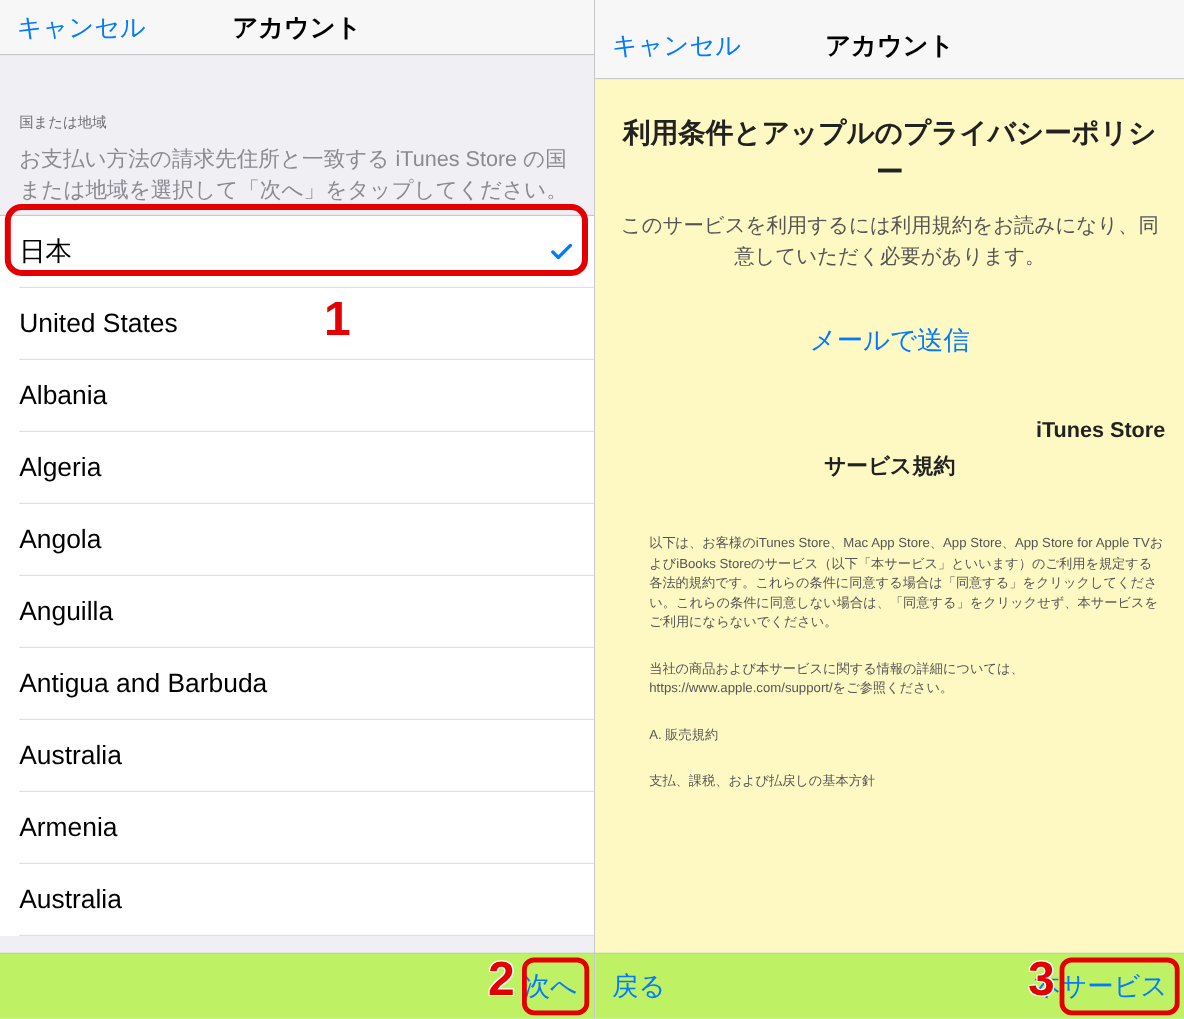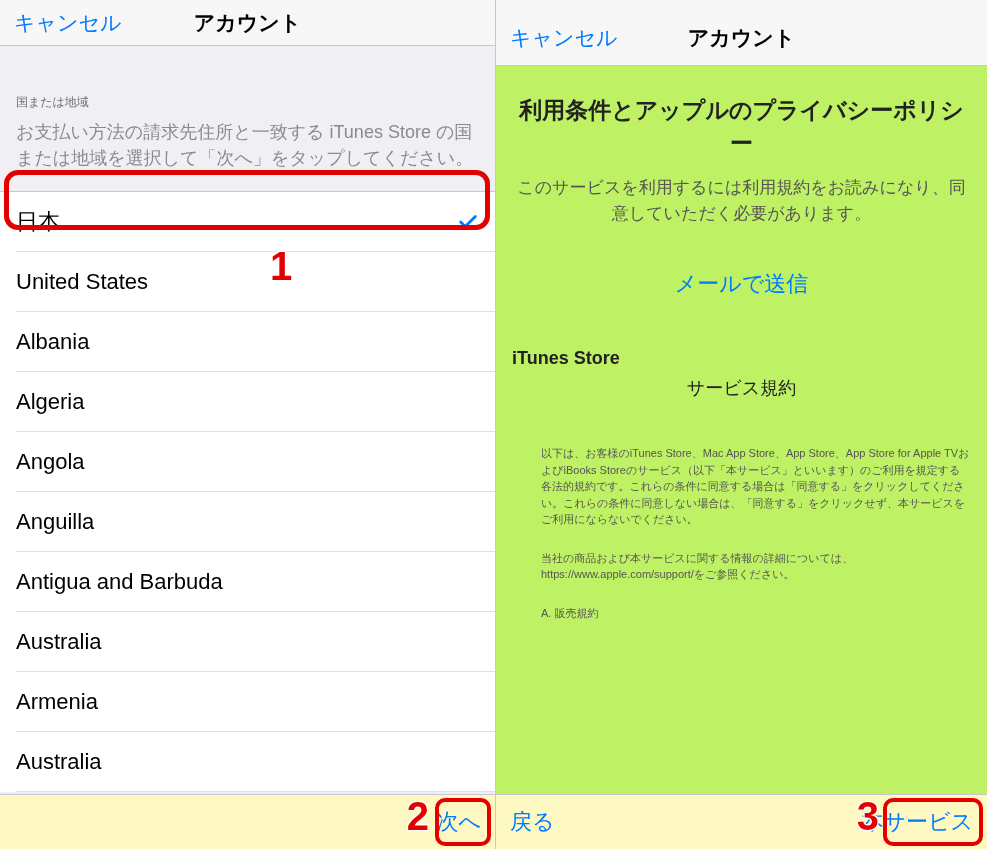--- a/index.html
+++ b/index.html
@@ -64,21 +64,20 @@
     }
     .section-sub {
       padding: 0 16px 8px 16px;
       font-size: 18px;
       line-height: 1.45;
       color: #8a8a8f;
     }
     .list {
       background: #fff;
       border-top: 1px solid #c8c7cc;
-      margin-top: 12px;
     }
     .row {
       display: flex;
       align-items: center;
       padding: 0 16px;
       height: 60px;
       font-size: 22px;
       color: #000;
       position: relative;
       cursor: pointer;
@@ -107,21 +106,21 @@
       height: 60px;
       border: 5px solid #e40000;
       border-radius: 14px;
       pointer-events: none;
     }
 
     
     .toolbar {
       height: 55px;
       border-top: 1px solid #c8c7cc;
-      background: #fef9c3;
+      background: #bef264;
       display: flex;
       align-items: center;
       padding: 0 14px;
       font-size: 22px;
       color: #007aff;
       position: relative;
     }
     .toolbar .right { margin-left: auto; cursor: pointer; }
     .toolbar .left { cursor: pointer; }
 
@@ -152,21 +151,21 @@
       color: #e40000;
       font-weight: 700;
       font-size: 40px;
       text-shadow: 1px 1px 0 #fff, -1px -1px 0 #fff, 1px -1px 0 #fff, -1px 1px 0 #fff;
       pointer-events: none;
     }
 
     
     .right-scroll {
       flex: 1;
-      background: #bef264;
+      background: #fef9c3;
       padding: 20px 16px 0 16px;
       overflow: hidden;
       font-size: 18px;
       color: #222;
       line-height: 1.55;
     }
     .terms-title {
       text-align: center;
       font-size: 23px;
       font-weight: 700;
@@ -180,28 +179,28 @@
       margin-bottom: 40px;
     }
     .send-mail {
       text-align: center;
       color: #007aff;
       font-size: 22px;
       margin-bottom: 44px;
       cursor: pointer;
     }
     .store-head {
-      text-align: left;
+      text-align: right;
       font-weight: 700;
       font-size: 18px;
       margin-bottom: 2px;
     }
     .store-sub {
       text-align: center;
-      font-weight: 400;
+      font-weight: 700;
       font-size: 18px;
       margin-bottom: 42px;
     }
     .para { margin-bottom: 22px; font-size: 11px; color: #555; line-height: 1.5; margin-left: 29px; }
   </style>
 </head>
 <body>
 
 <div class="pane pane-left">
   <div class="header">
@@ -270,20 +269,21 @@
 
   <div class="right-scroll">
     <div class="terms-title">利用条件とアップルのプライバシーポリシー</div>
     <div class="terms-intro">このサービスを利用するには利用規約をお読みになり、同意していただく必要があります。</div>
     <div class="send-mail">メールで送信</div>
     <div class="store-head">iTunes Store</div>
     <div class="store-sub">サービス規約</div>
     <div class="para">以下は、お客様のiTunes Store、Mac App Store、App Store、App Store for Apple TVおよびiBooks Storeのサービス（以下「本サービス」といいます）のご利用を規定する各法的規約です。これらの条件に同意する場合は「同意する」をクリックしてください。これらの条件に同意しない場合は、「同意する」をクリックせず、本サービスをご利用にならないでください。</div>
     <div class="para">当社の商品および本サービスに関する情報の詳細については、https://www.apple.com/support/をご参照ください。</div>
     <div class="para">A. 販売規約</div>
+    <div class="para">支払、課税、および払戻しの基本方針</div>
 
   </div>
 
   <div class="toolbar">
     <span class="left">戻る</span>
     <span class="right">本サービス</span>
   </div>
 
   <div class="agree-highlight"></div>
   <div class="anno" style="right:108px; bottom:10px;">3</div>

